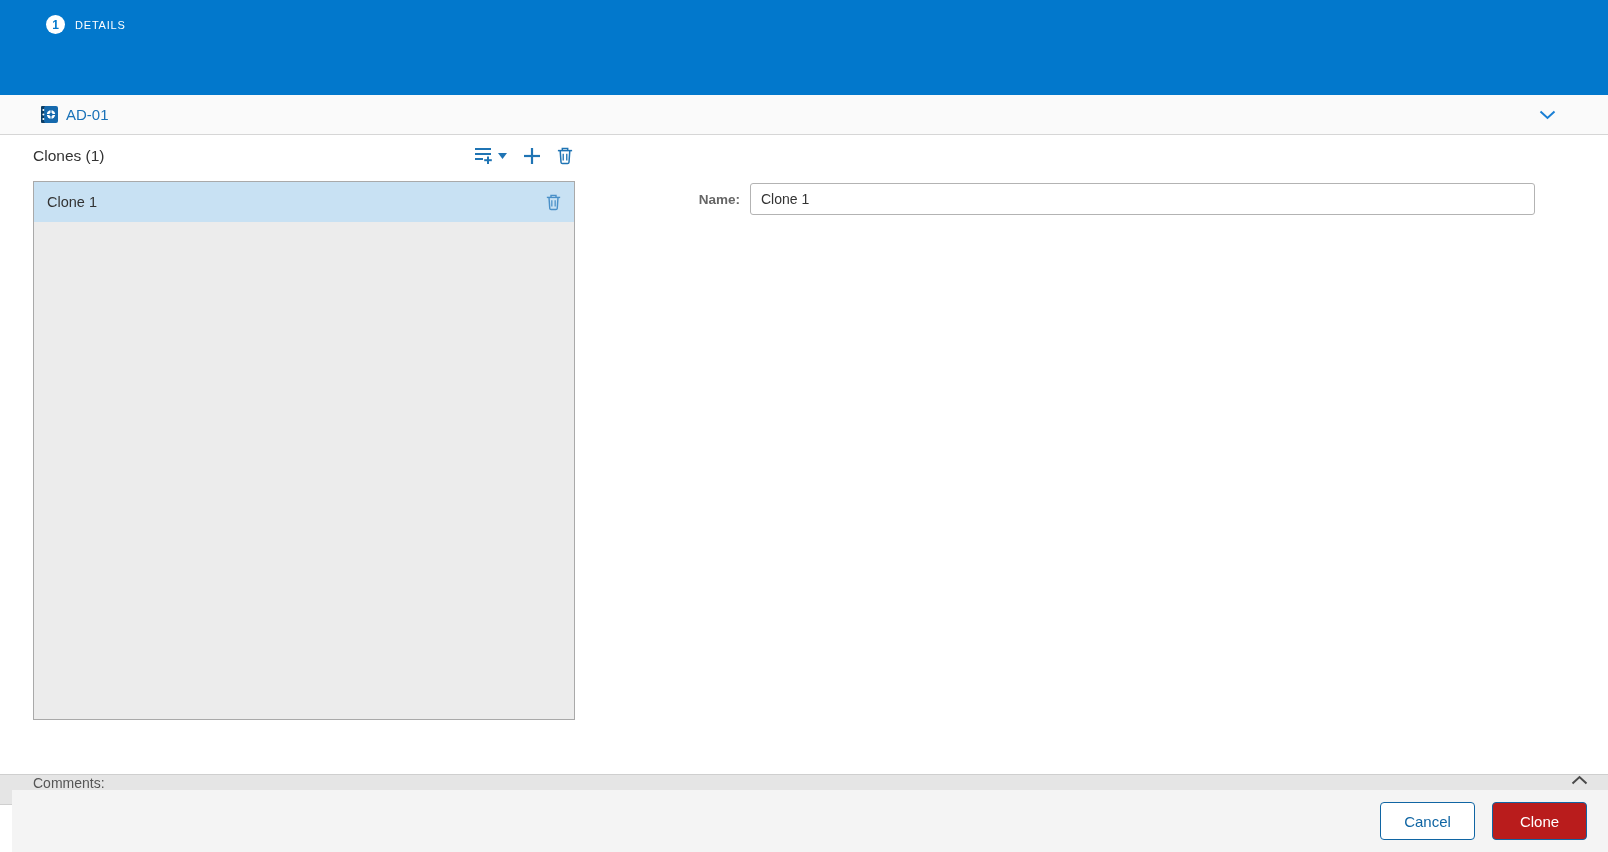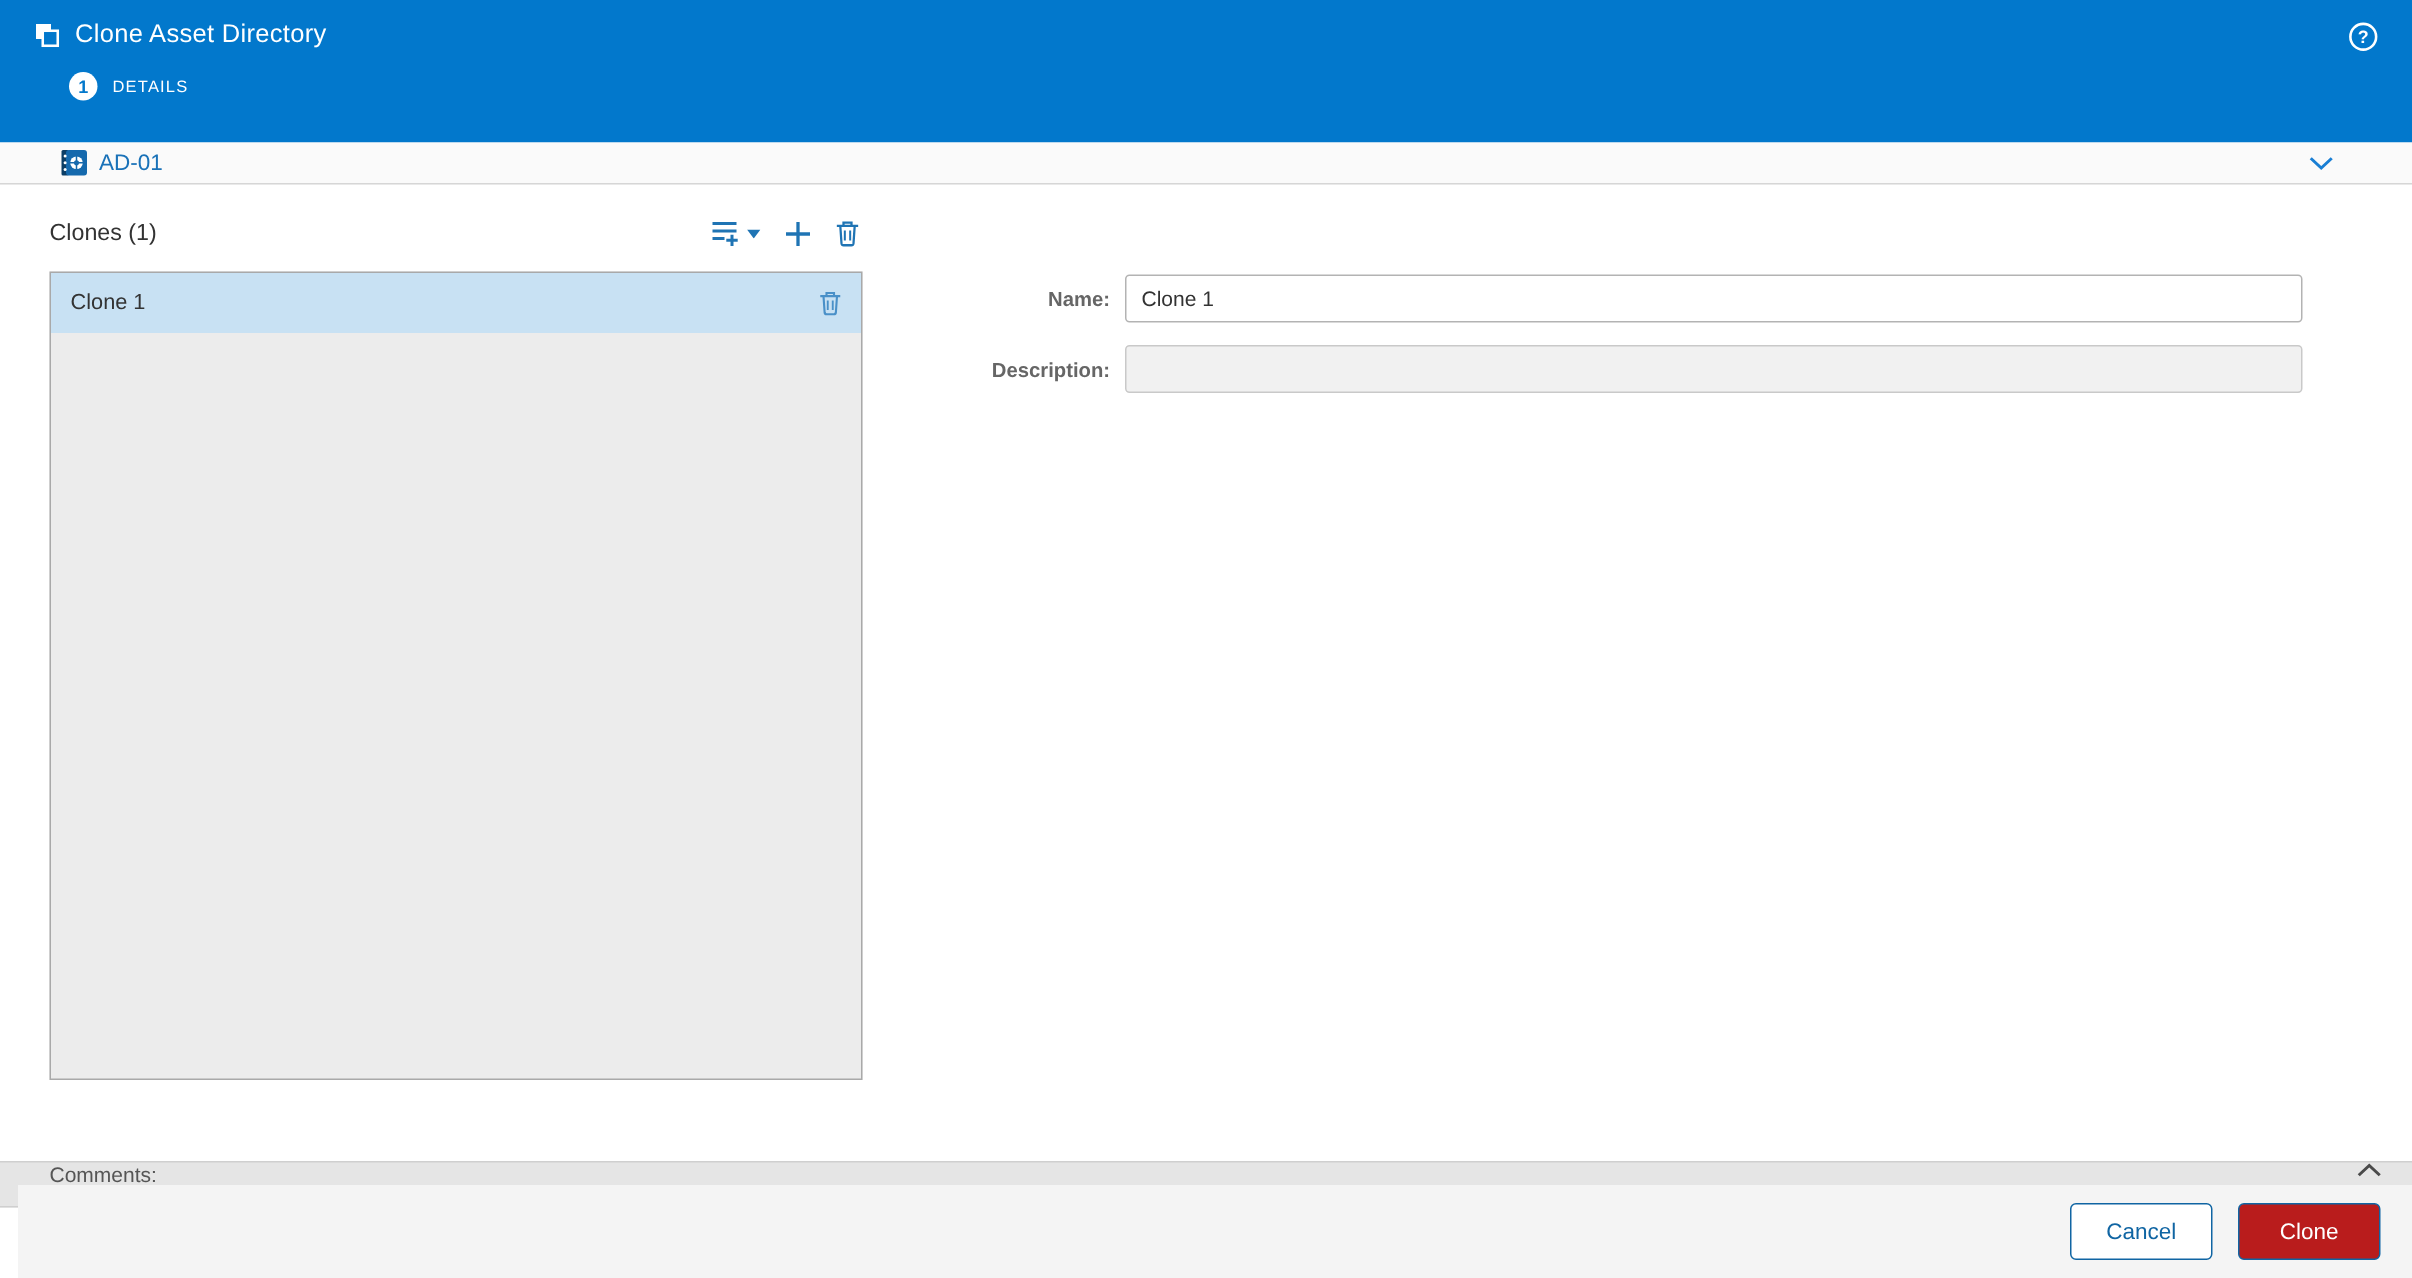--- a/index.html
+++ b/index.html
@@ -21,21 +21,21 @@
   .help-btn{position:absolute;top:14px;right:22px;cursor:pointer;}
   .steps-row{display:flex;align-items:center;margin-top:15px;padding-left:46px;}
   .step-circle{
     width:19px;height:19px;border-radius:50%;background:#fff;color:#0278cc;
     font-size:12px;font-weight:bold;display:flex;align-items:center;justify-content:center;
   }
   .step-label{margin-left:10px;font-size:11px;font-weight:normal;letter-spacing:.8px;}
 
   
   .asset-row{
-    position:absolute;top:95px;left:0;width:100%;height:28px;
+    position:absolute;top:95px;left:0;width:100%;height:40px;
     background:#fafafa;border-bottom:1px solid #d6d6d6;
     display:flex;align-items:center;padding:0 52px 0 40px;box-sizing:border-box;
   }
   .asset-label{margin-left:7px;font-size:15px;color:#1a72b8;}
   .asset-chevron{margin-left:auto;color:#1a7fd4;cursor:pointer;}
 
   
   .left-panel{position:absolute;left:33px;top:140px;width:542px;}
   .clones-header-row{display:flex;align-items:center;height:31px;}
   .clones-heading{font-size:15.5px;color:#333;}
@@ -87,35 +87,20 @@
     min-width:95px;height:38px;border-radius:4px;font-family:inherit;font-size:15px;
     cursor:pointer;box-sizing:border-box;
   }
   .btn-cancel{background:#fff;border:1px solid #1065a3;color:#1065a3;margin-right:17px;}
   .btn-primary{background:#b91c1c;border:1px solid #1065a3;color:#fff;}
 </style>
 </head>
 <body>
 
 <div class="header">
-  <div class="title-row">
-    <span class="clone-title-icon">
-      <svg width="19" height="19" viewBox="0 0 19 19">
-        <rect x="2" y="2" width="10" height="10" fill="#ffffff"></rect>
-        <rect x="6.5" y="6.5" width="10" height="10" fill="#0278cc" stroke="#ffffff" stroke-width="1.7"></rect>
-      </svg>
-    </span>
-    <span class="dialog-title">Clone Asset Directory</span>
-    <span class="help-btn">
-      <svg width="21" height="21" viewBox="0 0 22 22">
-        <circle cx="11" cy="11" r="9" fill="none" stroke="#ffffff" stroke-width="1.8"></circle>
-        <text x="11" y="15.4" text-anchor="middle" font-size="12.5" font-weight="bold" fill="#ffffff" font-family="Liberation Sans, sans-serif">?</text>
-      </svg>
-    </span>
-  </div>
   <div class="steps-row">
     <span class="step-circle">1</span>
     <span class="step-label">DETAILS</span>
   </div>
 </div>
 
 <div class="asset-row">
   <span>
     <svg width="19" height="19" viewBox="0 0 19 19">
       <rect x="1" y="1" width="5" height="17" rx="1" fill="#0c3e66"></rect>
@@ -187,24 +172,20 @@
       </span>
     </div>
   </div>
 </div>
 
 <div class="form">
   <div class="form-row">
     <label class="form-label">Name:</label>
     <input class="text-input" type="text" value="Clone 1" style="">
   </div>
-  <div class="form-row">
-    <label class="form-label">Description:</label>
-    <input class="text-input dimmed" type="text" value="" style="">
-  </div>
 </div>
 
 <div class="comments-bar">
   <span>Comments:</span>
   <span class="comments-chevron">
     <svg width="17" height="10" viewBox="0 0 17 10">
       <polyline points="1.5,8.5 8.5,2 15.5,8.5" fill="none" stroke="currentColor" stroke-width="2"></polyline>
     </svg>
   </span>
 </div>

